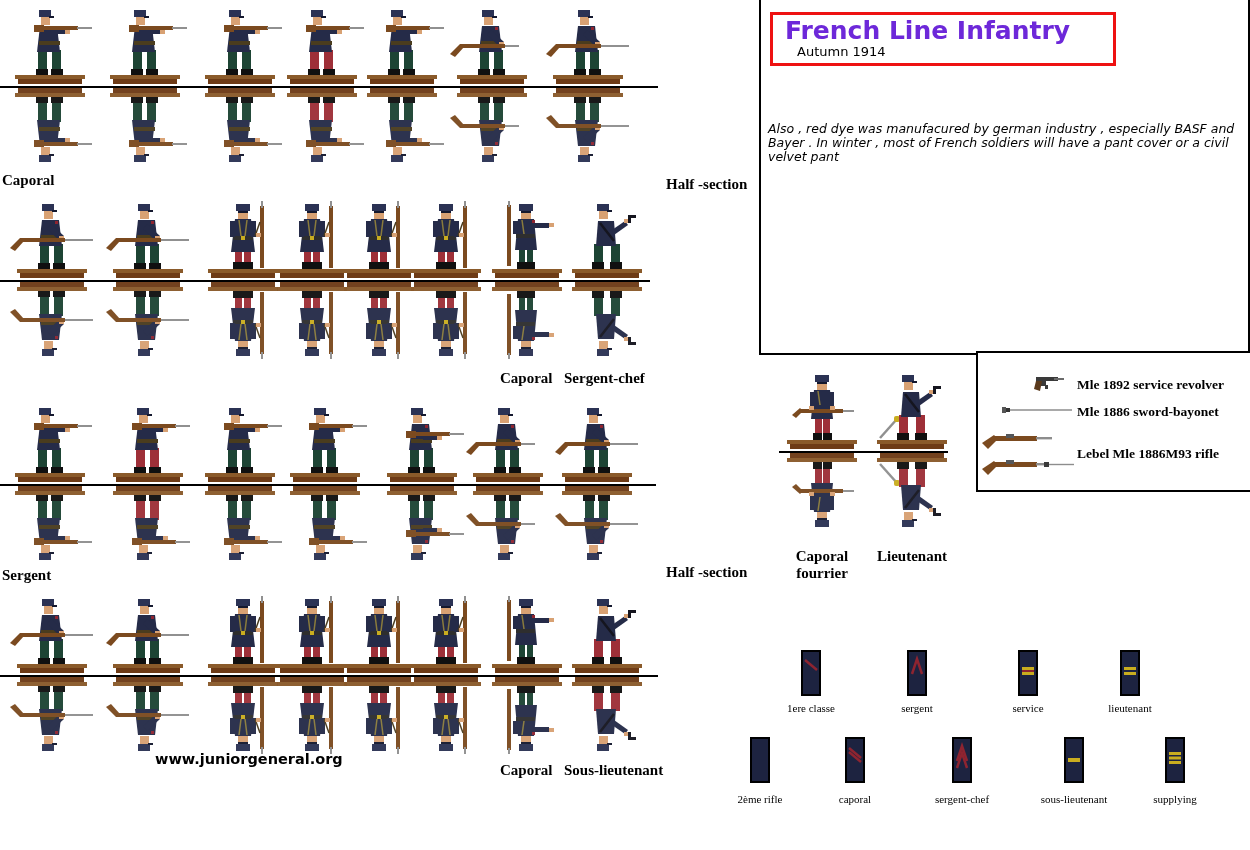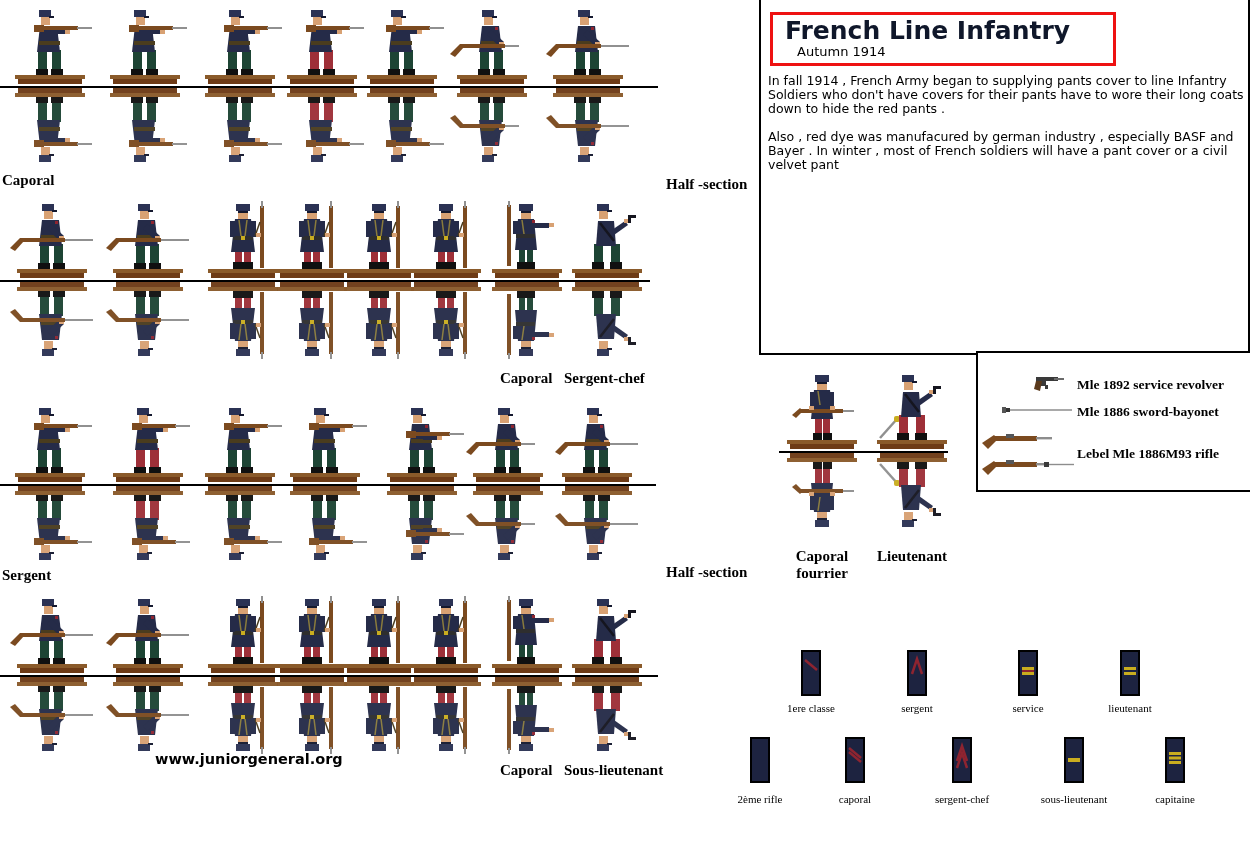--- a/index.html
+++ b/index.html
@@ -7,21 +7,21 @@
           font-family:"Liberation Serif", serif;}
   .abs{position:absolute;}
   .fold-line{position:absolute;height:2px;background:#000;}
   .fig{position:absolute;width:90px;height:78px;}
   .fig.mir{transform:scaleY(-1);opacity:.96;}
   .caption{position:absolute;font-weight:bold;font-size:15px;color:#000;white-space:pre-line;}
   .caption.center{transform:translateX(-50%);text-align:center;line-height:17px;}
   
   #info-box{position:absolute;left:759px;top:-2px;width:487px;height:353px;border:2px solid #000;background:#fff;}
   #title-box{position:absolute;left:9px;top:12px;width:340px;height:48px;border:3px solid #ee1111;background:#fff;}
-  #page-title{position:absolute;left:12px;top:1px;font-family:"DejaVu Sans",sans-serif;font-weight:bold;font-size:25px;color:#0f172a;white-space:nowrap;}
+  #page-title{position:absolute;left:12px;top:1px;font-family:"DejaVu Sans",sans-serif;font-weight:bold;font-size:25px;color:#6d28d9;white-space:nowrap;}
   #page-subtitle{position:absolute;left:24px;top:29px;font-family:"DejaVu Sans",sans-serif;font-size:13px;color:#000;}
   #credit{position:absolute;left:362px;top:12px;width:122px;font-family:"DejaVu Sans",sans-serif;font-size:13px;line-height:14.5px;color:#000;white-space:pre-line;}
   .para{position:absolute;left:7px;width:476px;font-family:"DejaVu Sans",sans-serif;font-size:12.5px;line-height:13.8px;color:#000;}
   
   #weapons-box{position:absolute;left:976px;top:351px;width:272px;height:137px;border:2px solid #000;background:#fff;}
   .legend-label{position:absolute;left:99px;font-weight:bold;font-size:13.5px;color:#000;white-space:nowrap;}
   
   .rank-rect{position:absolute;width:16px;height:42px;border:2px solid #000;background:#1d2340;}
   .rank-label{position:absolute;transform:translateX(-50%);font-weight:normal;font-size:11px;color:#000;white-space:nowrap;}
   #site-url{position:absolute;left:155px;top:751px;font-family:"DejaVu Sans",sans-serif;font-weight:bold;font-size:14.5px;color:#000;}
@@ -1322,22 +1322,21 @@
       <div class="caption center" style="left: 912px; top: 548px;">Lieutenant</div>
       <div class="caption" style="left: 500px; top: 762px;">Caporal</div>
       <div class="caption" style="left: 564px; top: 762px;">Sous-lieutenant</div>
     </div>
 
   <div id="info-box">
     <div id="title-box">
       <div id="page-title">French Line Infantry</div>
       <div id="page-subtitle">Autumn 1914</div>
     </div>
-    <div class="para" style="top:74px;">In fall 1914 , French Army began to supplying pants cover to line Infantry Soldiers who don't have covers for their pants have to wore their long coats down to hide the red pants .</div>
-    <div class="para" style="top:130px;">Also , red dye was manufacured by german industry , especially BASF and Bayer . In winter , most of French soldiers will have a pant cover or a civil velvet pant</div>
+    <div class="para" style="top:122px;font-style:italic;">Also , red dye was manufacured by german industry , especially BASF and Bayer . In winter , most of French soldiers will have a pant cover or a civil velvet pant</div>
   </div>
 
   <div id="weapons-box">
     <svg class="abs" style="left:52px;top:18px;" width="36" height="28" viewBox="0 0 36 28">
       <rect x="6" y="6" width="22" height="4" fill="#3a3a3a"></rect>
       <rect x="24" y="7" width="10" height="2" fill="#6a6a6a"></rect>
       <rect x="9" y="10" width="7" height="5" fill="#3a3a3a"></rect>
       <polygon points="6,10 12,10 10,20 4,18" fill="#5a3a1c"></polygon>
       <rect x="15" y="14" width="3" height="4" fill="#3a3a3a"></rect>
     </svg>
@@ -1399,17 +1398,17 @@
       <div class="rank-label" style="left: 962px; top: 793px;">sergent-chef</div>
       <div class="rank-rect" style="left: 1064px; top: 737px;"><svg width="16" height="42" viewBox="0 0 16 42">
           <rect x="2" y="19" width="12" height="4" fill="#c9ad1f"></rect>
         </svg></div>
       <div class="rank-label" style="left: 1074px; top: 793px;">sous-lieutenant</div>
       <div class="rank-rect" style="left: 1165px; top: 737px;"><svg width="16" height="42" viewBox="0 0 16 42">
           <rect x="2" y="13" width="12" height="3" fill="#c9ad1f"></rect>
           <rect x="2" y="17.5" width="12" height="3" fill="#c9ad1f"></rect>
           <rect x="2" y="22" width="12" height="3" fill="#c9ad1f"></rect>
         </svg></div>
-      <div class="rank-label" style="left: 1175px; top: 793px;">capitaine</div>
+      <div class="rank-label" style="left: 1175px; top: 793px;">supplying</div>
     </div>
 
   <div id="site-url">www.juniorgeneral.org</div>
 </div>
 
 </body></html>

